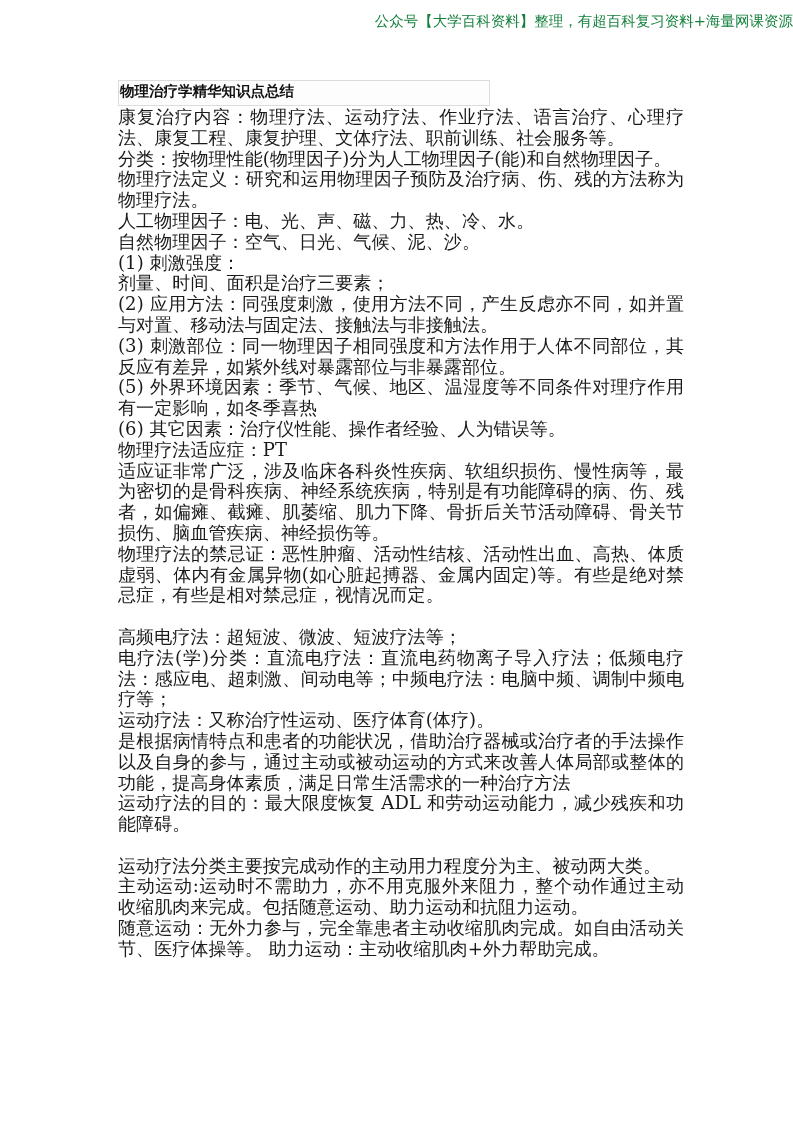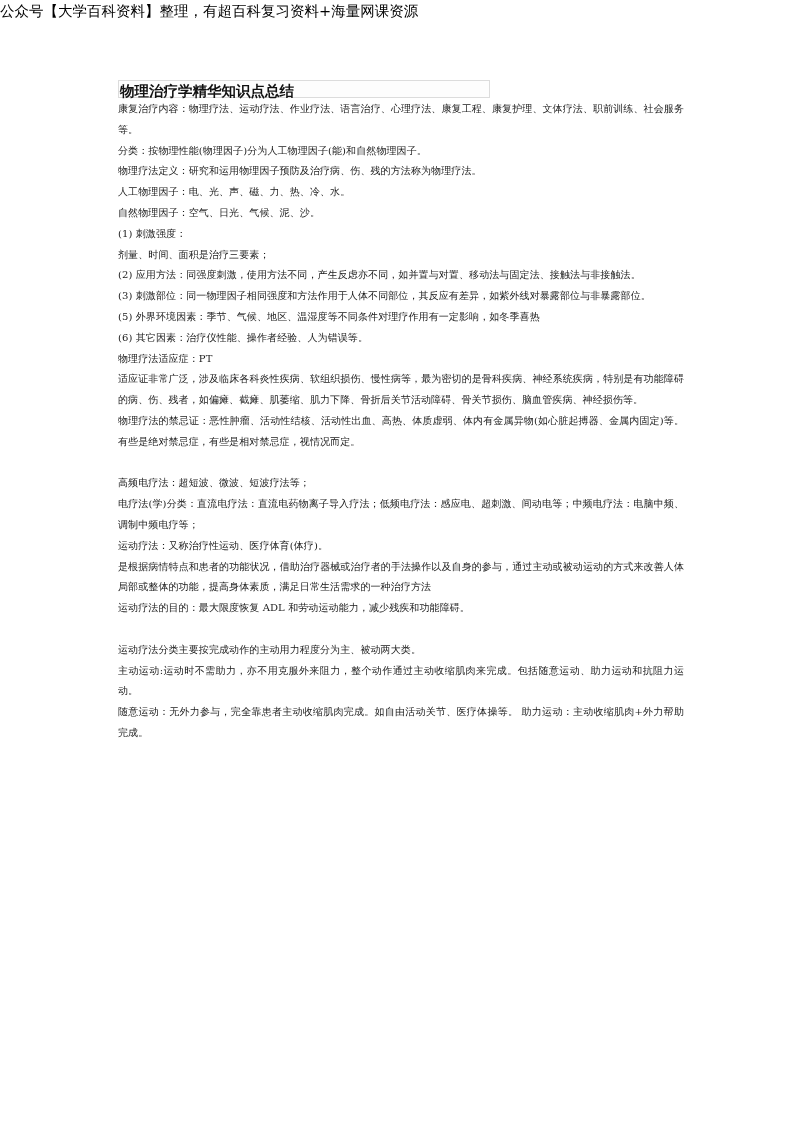--- a/index.html
+++ b/index.html
@@ -2,39 +2,39 @@
 <html><head>
 <meta charset="utf-8">
 <style>
   html, body { margin: 0; padding: 0; background: #ffffff; }
   body {
     width: 793px; height: 1122px; position: relative; overflow: hidden;
     font-family: "DejaVu Serif", "Liberation Serif", serif;
     color: #1a1a1a;
   }
   .header {
-    position: absolute; top: 2px; left: 0; width: 793px;
-    text-align: left; font-size: 14.5px; line-height: 18px;
-    color: #000000;
+    position: absolute; top: 12px; left: 0; width: 793px;
+    text-align: right; font-size: 14.5px; line-height: 18px;
+    color: #15803d;
   }
   .content {
     position: absolute; left: 118px; top: 80px; width: 566px;
   }
   .title-box {
-    width: 372px; height: 18px;
+    width: 372px; height: 26px;
     border: 1px solid #dcdcdc;
     background: #fdfdfd;
     font-family: "DejaVu Sans", "Liberation Sans", sans-serif;
     font-weight: bold; font-size: 14.5px; line-height: 21px;
     padding-left: 1px; box-sizing: border-box;
     margin-bottom: 1px;
     color: #111;
   }
   .para {
-    font-size: 10px; line-height: 20.8px;
+    font-size: 18px; line-height: 20.8px;
     letter-spacing: 0.1px;
     text-align: justify;
     margin: 0;
   }
   .gap { height: 20.8px; }
 </style>
 </head>
 <body>
 
 <div class="header">公众号【大学百科资料】整理，有超百科复习资料+海量网课资源</div>

